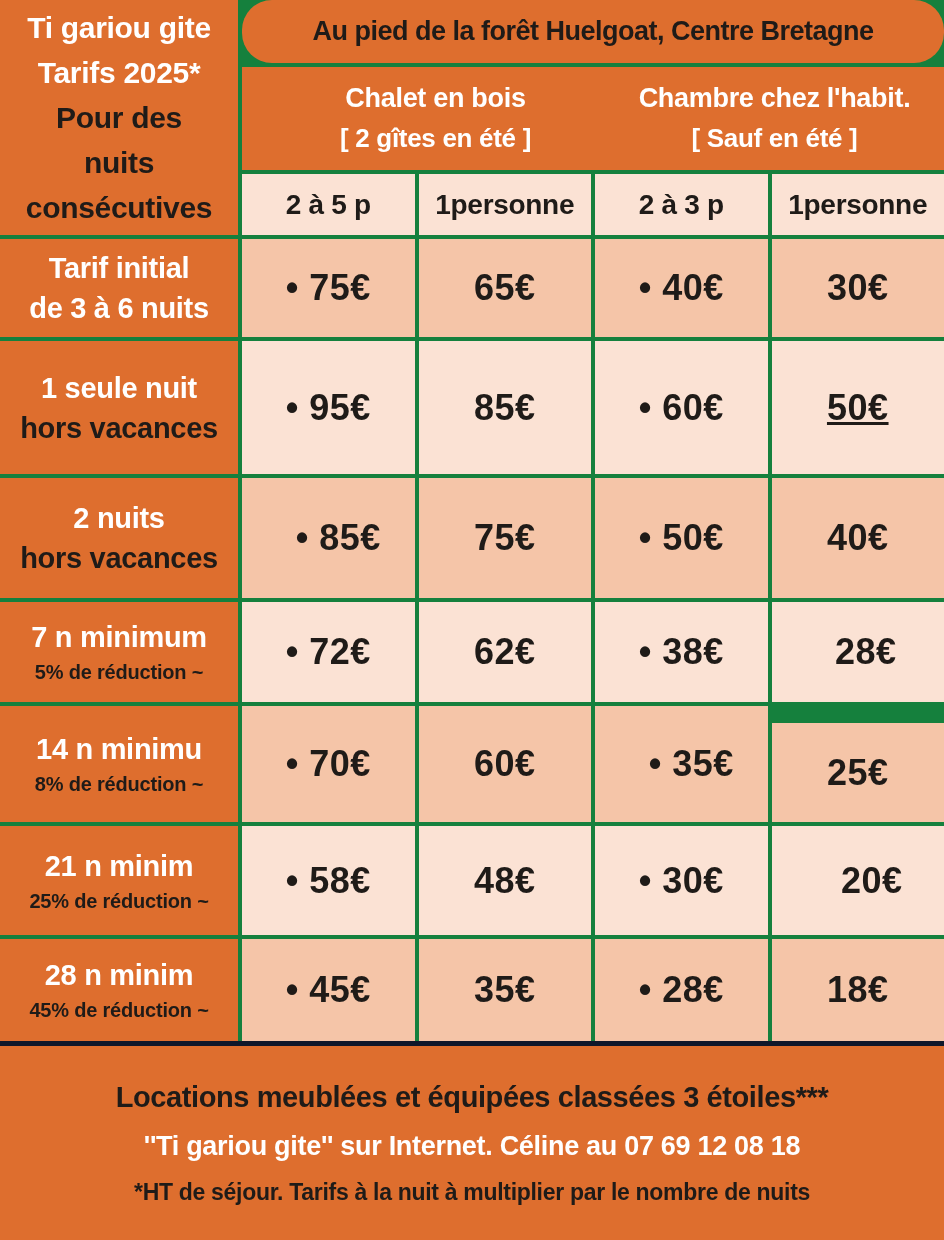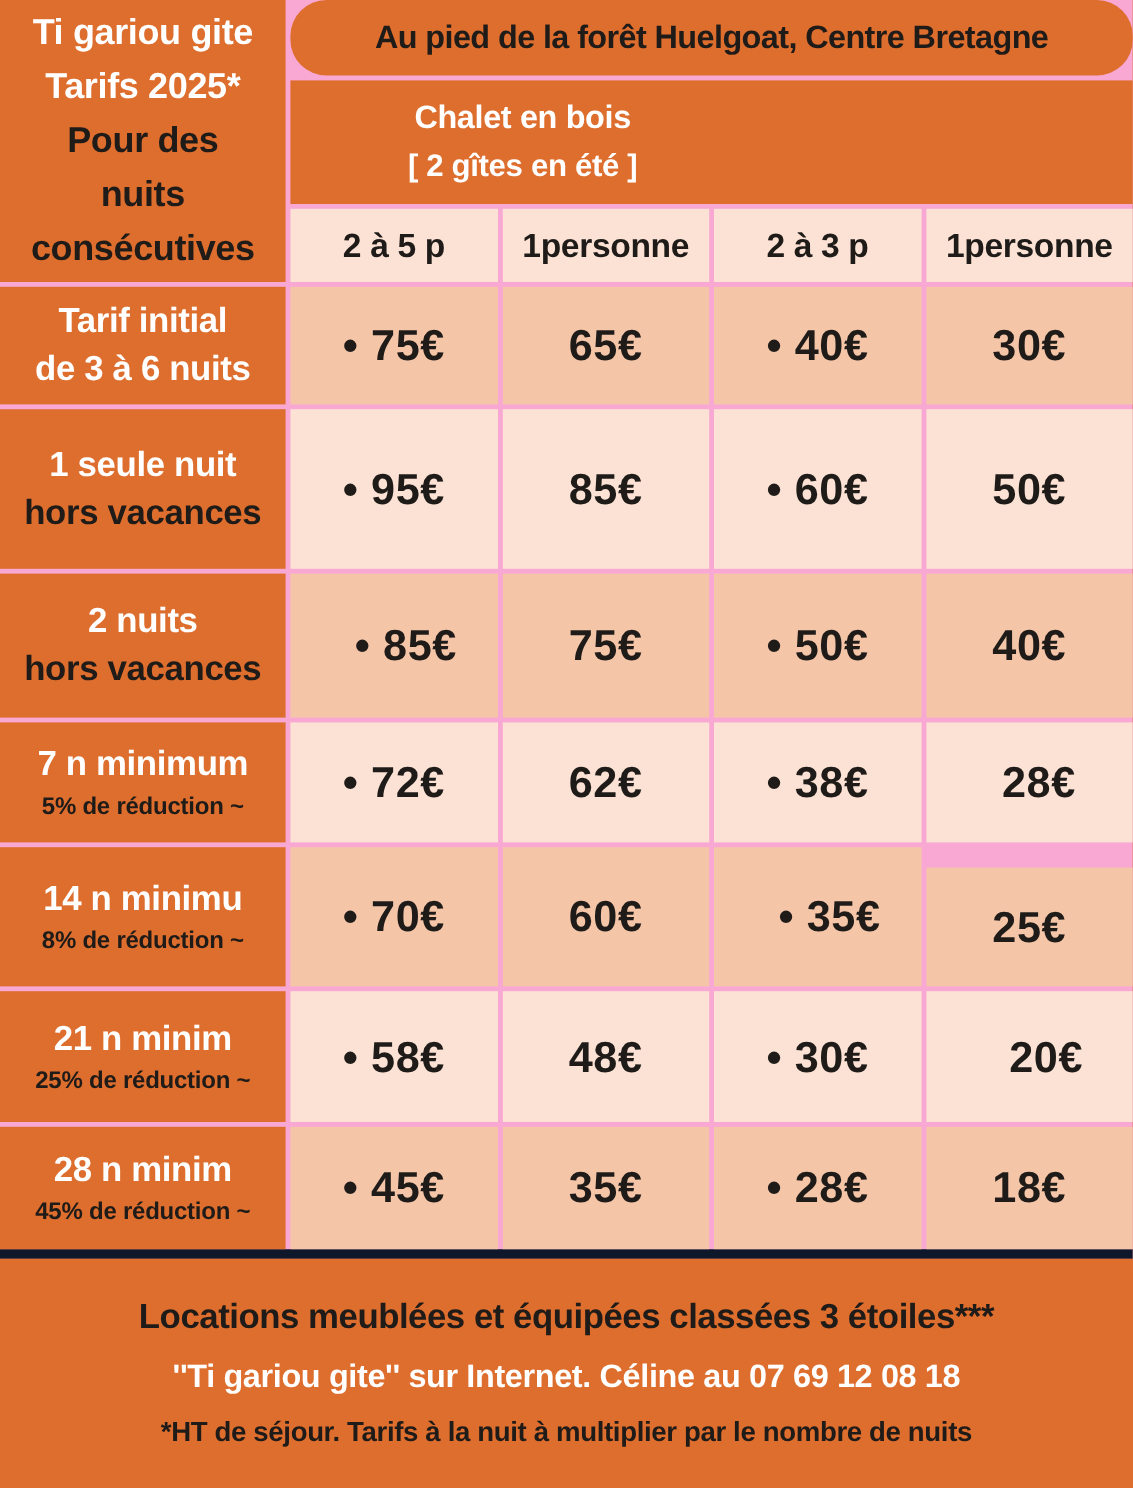--- a/index.html
+++ b/index.html
@@ -11,22 +11,22 @@
     overflow:hidden;
   }
   .sheet{width:944px;height:1240px;background:#DE6E2E;display:flex;flex-direction:column;}
 
   
   .grid{
     display:grid;
     grid-template-columns:238px 1fr 1fr 1fr 1fr;
     grid-template-rows:63px 103px 61px 98px 133px 120px 100px 116px 109px 102px;
     gap:4px;
-    background:#f9a8d4;
-    border-bottom:8px solid #0f172a;
+    background:#15803d;
+    border-bottom:5px solid #0f172a;
   }
   .cell{display:flex;align-items:center;justify-content:center;}
   .shade-dark{background:#F5C5A8;}
   .shade-light{background:#FBE2D4;}
 
   .corner{
     grid-column:1;grid-row:1/4;background:#DE6E2E;
     display:flex;flex-direction:column;align-items:center;justify-content:center;
     line-height:45px;font-size:30px;letter-spacing:-0.3px;
   }
@@ -90,20 +90,24 @@
       <div class="c-black">consécutives</div>
     </div>
 
     <div class="banner">Au pied de la forêt Huelgoat, Centre Bretagne</div>
 
     <div class="groupband">
       <div class="group">
         <div class="g-title">Chalet en bois</div>
         <div class="g-sub">[ 2 gîtes en été ]</div>
       </div>
+      <div class="group">
+        <div class="g-title">Chambre chez l'habit.</div>
+        <div class="g-sub">[ Sauf en été ]</div>
+      </div>
     </div>
 
     <div class="cell colhead" style="grid-column:2;grid-row:3;">2 à 5 p</div>
     <div class="cell colhead" style="grid-column:3;grid-row:3;">1personne</div>
     <div class="cell colhead" style="grid-column:4;grid-row:3;">2 à 3 p</div>
     <div class="cell colhead" style="grid-column:5;grid-row:3;">1personne</div>
 
     <div class="rowlabel" style="grid-row:4;">
       <div class="l1">Tarif initial</div>
       <div class="l2-white">de 3 à 6 nuits</div>
@@ -113,21 +117,21 @@
     <div class="cell price shade-dark" style="grid-column:4;grid-row:4;">• 40€</div>
     <div class="cell price shade-dark" style="grid-column:5;grid-row:4;">30€</div>
 
     <div class="rowlabel" style="grid-row:5;">
       <div class="l1">1 seule nuit</div>
       <div class="l2-black">hors vacances</div>
     </div>
     <div class="cell price shade-light" style="grid-column:2;grid-row:5;">• 95€</div>
     <div class="cell price shade-light" style="grid-column:3;grid-row:5;">85€</div>
     <div class="cell price shade-light" style="grid-column:4;grid-row:5;">• 60€</div>
-    <div class="cell price shade-light" style="grid-column:5;grid-row:5;">50€</div>
+    <div class="cell price shade-light" style="grid-column:5;grid-row:5;text-decoration:underline;">50€</div>
 
     <div class="rowlabel" style="grid-row:6;">
       <div class="l1">2 nuits</div>
       <div class="l2-black">hors vacances</div>
     </div>
     <div class="cell price shade-dark" style="grid-column:2;grid-row:6;padding-left:20px;">• 85€</div>
     <div class="cell price shade-dark" style="grid-column:3;grid-row:6;">75€</div>
     <div class="cell price shade-dark" style="grid-column:4;grid-row:6;">• 50€</div>
     <div class="cell price shade-dark" style="grid-column:5;grid-row:6;">40€</div>
 

